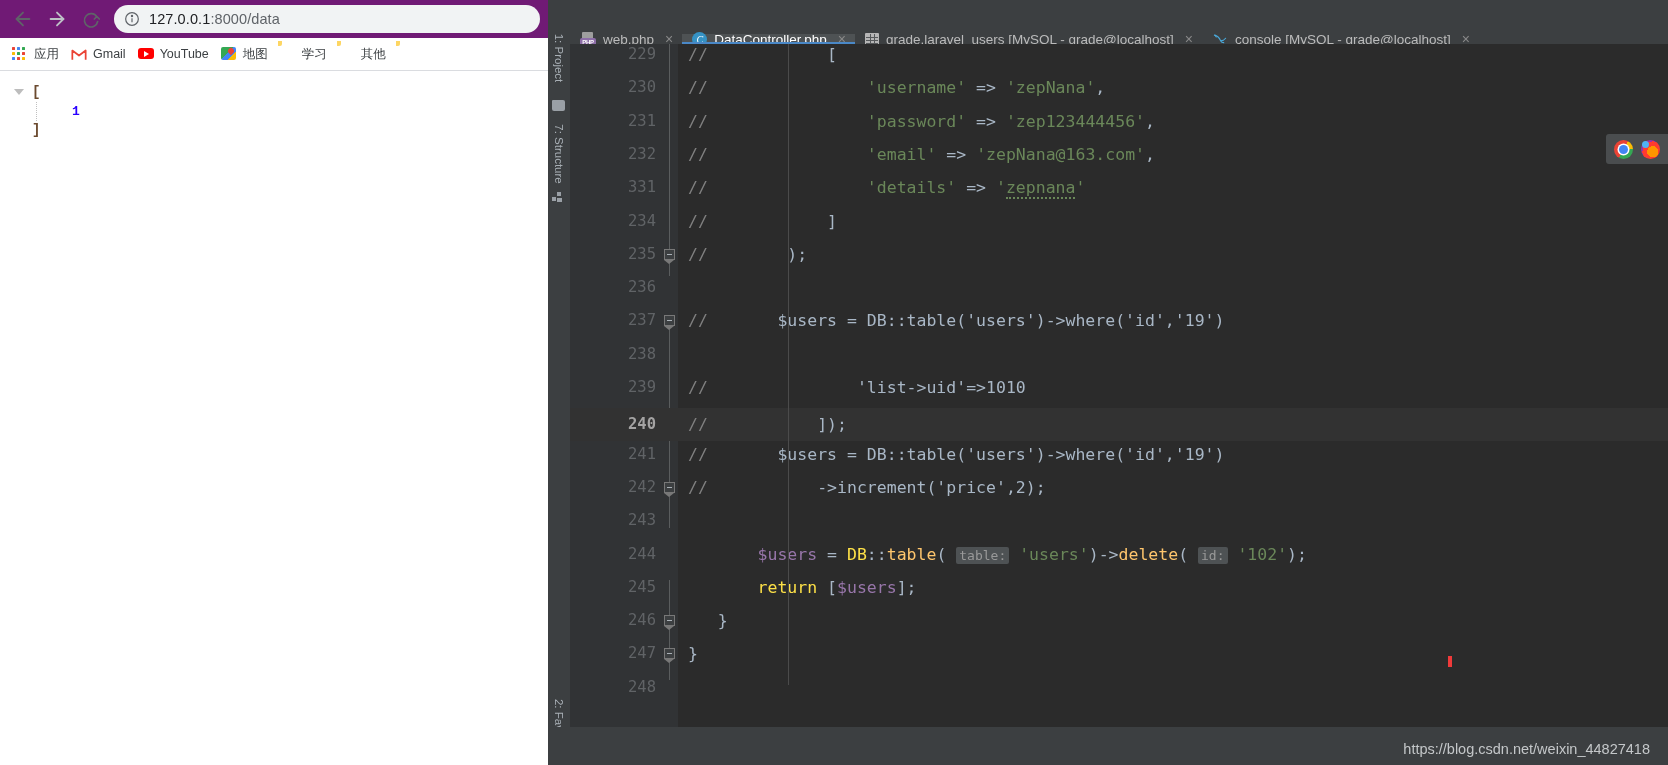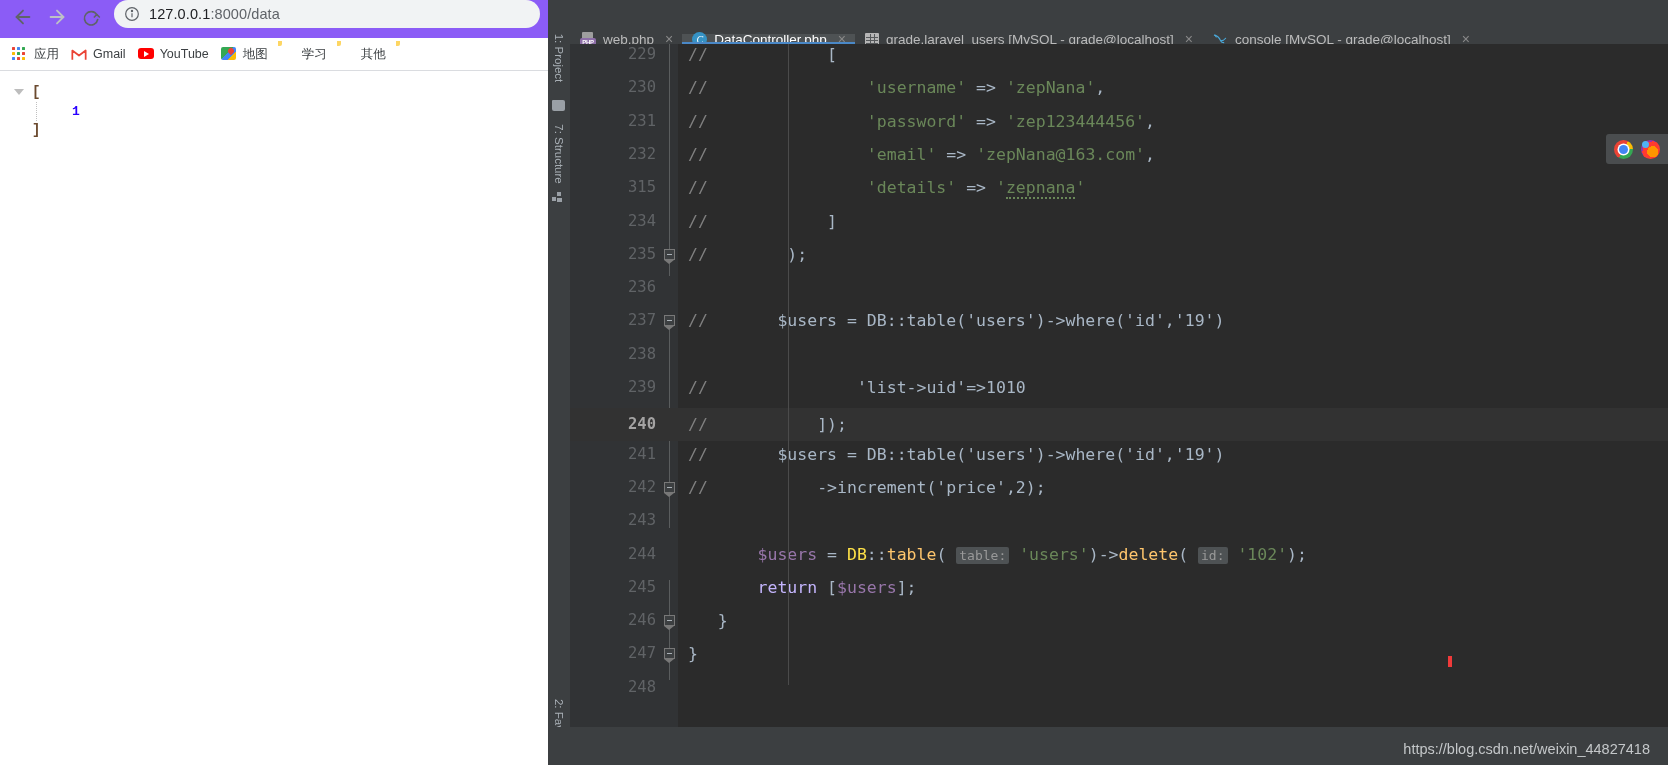--- a/index.html
+++ b/index.html
@@ -9,21 +9,21 @@
     background:#fff;position:relative;
   }
   .root{position:absolute;inset:0;}
 
   
   .chrome{
     position:absolute;left:0;top:0;width:548px;height:765px;
     background:#fff;overflow:hidden;
   }
   .chrome-toolbar{
-    height:38px;background:#8b5cf6;display:flex;align-items:flex-start;
+    height:38px;background:#701a75;display:flex;align-items:center;
     padding:0 0 0 6px;box-sizing:border-box;
   }
   .navbtn{
     width:34px;height:34px;border-radius:50%;
     display:flex;align-items:center;justify-content:center;
     color:#5f6368;flex:0 0 auto;
   }
   .navbtn.disabled{color:#bdc1c6;}
   .navbtn svg{display:block;}
   .omnibox{
@@ -204,21 +204,21 @@
     position:absolute;left:0;width:86px;text-align:right;
     font-size:15.5px;color:#606366;line-height:33.3px;
     font-family:"DejaVu Sans Mono",monospace;
   }
   .ln.cur{color:#a4a3a3;font-weight:700;}
   .codetext{
     position:absolute;left:0;top:0;height:33.3px;line-height:33.3px;
     font-size:16.5px;white-space:pre;font-family:"DejaVu Sans Mono",monospace;
   }
   .cmt{color:#808080;}
-  .kw{color:#c4b5fd;}
+  .kw{color:#fde047;}
   .var{color:#9876aa;}
   .str{color:#6a8759;}
   .fn{color:#ffc66d;}
   .plain{color:#a9b7c6;}
   .cls{color:#fde047;}
   .hint{
     background:#4e5254;color:#999999;border-radius:2px;padding:1px 3px;
     font-size:13px;
   }
   .typo{
@@ -463,21 +463,21 @@
           </div>
           <div class="row" style="top: 60.6px;">
             <span class="ln">231</span>
             <span class="codetext" style="left: 118px;"><span class="cmt">//</span>                <span class="str">'password'</span> <span class="plain">=&gt;</span> <span class="str">'zep123444456'</span><span class="plain">,</span></span>
           </div>
           <div class="row" style="top: 93.9px;">
             <span class="ln">232</span>
             <span class="codetext" style="left: 118px;"><span class="cmt">//</span>                <span class="str">'email'</span> <span class="plain">=&gt;</span> <span class="str">'zepNana@163.com'</span><span class="plain">,</span></span>
           </div>
           <div class="row" style="top: 127.2px;">
-            <span class="ln">315</span>
+            <span class="ln">331</span>
             <span class="codetext" style="left: 118px;"><span class="cmt">//</span>                <span class="str">'details'</span> <span class="plain">=&gt;</span> <span class="str">'<span class="typo">zepnana</span>'</span></span>
           </div>
           <div class="row" style="top: 160.5px;">
             <span class="ln">234</span>
             <span class="codetext" style="left: 118px;"><span class="cmt">//</span>            <span class="plain">]</span></span>
           </div>
           <div class="row" style="top: 193.8px;">
             <span class="ln">235</span>
             <span class="fold" style="left: 94px; top: 11px;"></span>
             <span class="fold-tip" style="left: 94px; top: 22px;"></span>

